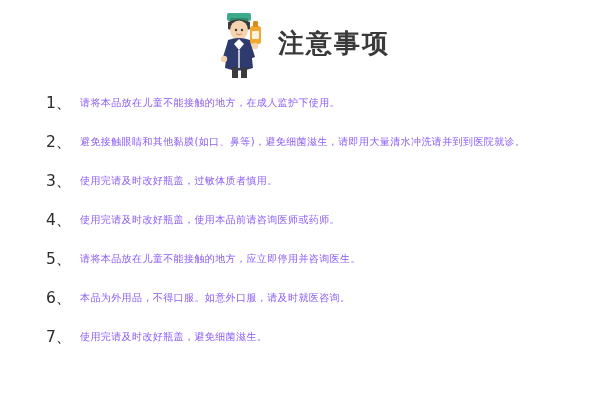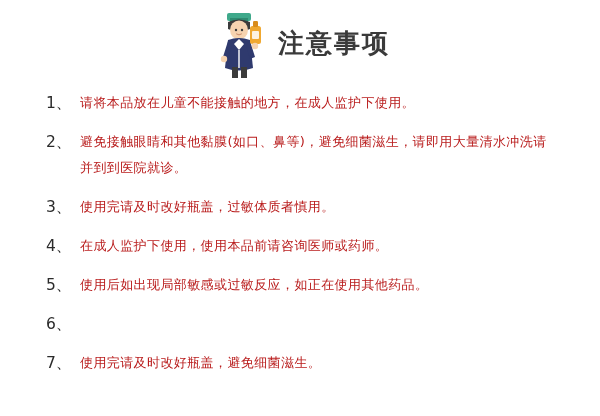--- a/index.html
+++ b/index.html
@@ -61,23 +61,23 @@
     margin-bottom: 13px;
   }
   .item-num {
     flex: none;
     font-size: 15.5px;
     line-height: 26px;
     color: #2b2b2b;
     width: 34px;
   }
   .item-text {
-    font-size: 13px;
+    font-size: 10px;
     line-height: 26px;
-    color: #b91c1c;
+    color: #8b5cf6;
     letter-spacing: 0.4px;
   }
 </style>
 </head>
 <body>
 
 <div class="page">
 
   <div class="header">
     <div class="mascot">
@@ -127,30 +127,31 @@
       <span class="item-text">避免接触眼睛和其他黏膜(如口、鼻等)，避免细菌滋生，请即用大量清水冲洗请并到到医院就诊。</span>
     </div>
 
     <div class="list-item">
       <span class="item-num">3、</span>
       <span class="item-text">使用完请及时改好瓶盖，过敏体质者慎用。</span>
     </div>
 
     <div class="list-item">
       <span class="item-num">4、</span>
-      <span class="item-text">在成人监护下使用，使用本品前请咨询医师或药师。</span>
+      <span class="item-text">使用完请及时改好瓶盖，使用本品前请咨询医师或药师。</span>
     </div>
 
     <div class="list-item">
       <span class="item-num">5、</span>
-      <span class="item-text">使用后如出现局部敏感或过敏反应，如正在使用其他药品。</span>
+      <span class="item-text">请将本品放在儿童不能接触的地方，应立即停用并咨询医生。</span>
     </div>
 
     <div class="list-item">
       <span class="item-num">6、</span>
+      <span class="item-text">本品为外用品，不得口服。如意外口服，请及时就医咨询。</span>
     </div>
 
     <div class="list-item">
       <span class="item-num">7、</span>
       <span class="item-text">使用完请及时改好瓶盖，避免细菌滋生。</span>
     </div>
 
   </div>
 </div>
 

